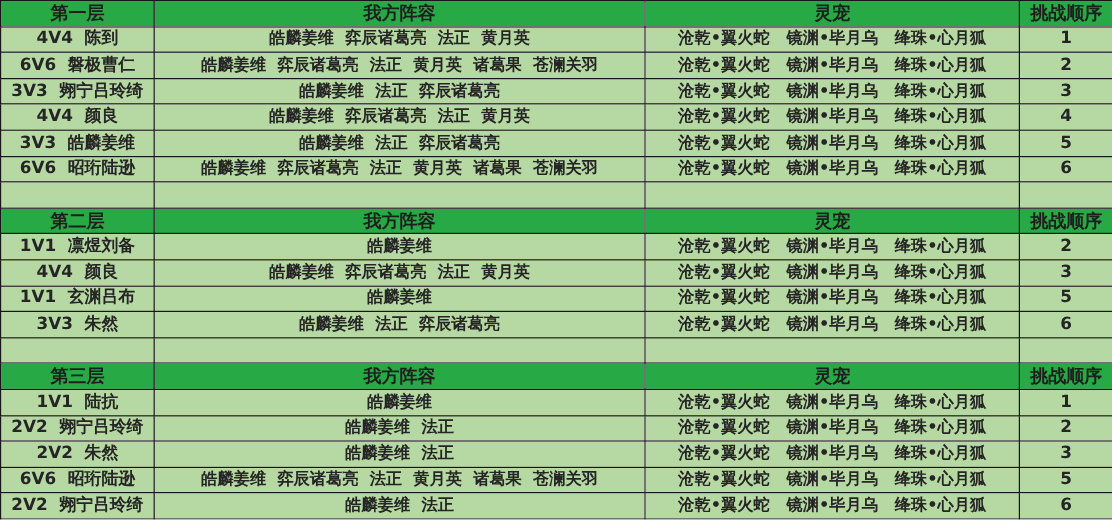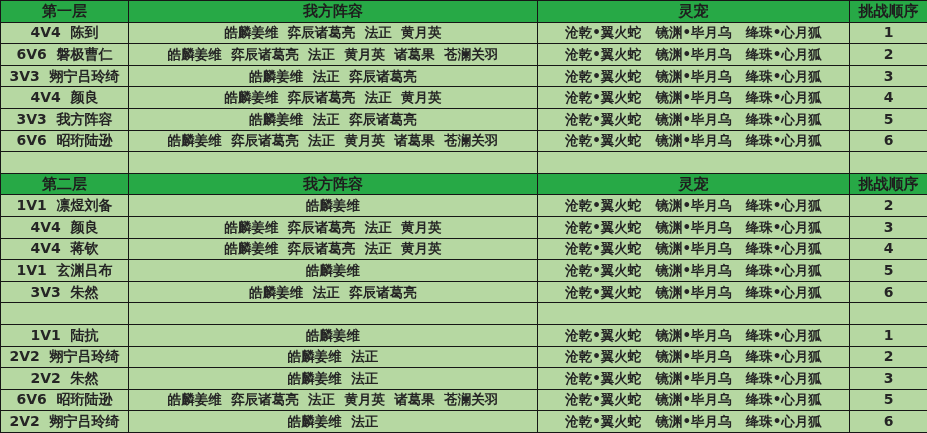--- a/index.html
+++ b/index.html
@@ -73,21 +73,21 @@
       <td class="pets-cell">沧乾•翼火蛇   镜渊•毕月乌   绛珠•心月狐</td>
       <td class="order-cell">3</td>
     </tr>
     <tr>
       <td class="enemy-cell">4V4  颜良</td>
       <td class="lineup-cell">皓麟姜维  弈辰诸葛亮  法正  黄月英</td>
       <td class="pets-cell">沧乾•翼火蛇   镜渊•毕月乌   绛珠•心月狐</td>
       <td class="order-cell">4</td>
     </tr>
     <tr>
-      <td class="enemy-cell">3V3  我方阵容</td>
+      <td class="enemy-cell">3V3  皓麟姜维</td>
       <td class="lineup-cell">皓麟姜维  法正  弈辰诸葛亮</td>
       <td class="pets-cell">沧乾•翼火蛇   镜渊•毕月乌   绛珠•心月狐</td>
       <td class="order-cell">5</td>
     </tr>
     <tr>
       <td class="enemy-cell">6V6  昭珩陆逊</td>
       <td class="lineup-cell">皓麟姜维  弈辰诸葛亮  法正  黄月英  诸葛果  苍澜关羽</td>
       <td class="pets-cell">沧乾•翼火蛇   镜渊•毕月乌   绛珠•心月狐</td>
       <td class="order-cell">6</td>
     </tr>
@@ -110,44 +110,44 @@
       <td class="pets-cell">沧乾•翼火蛇   镜渊•毕月乌   绛珠•心月狐</td>
       <td class="order-cell">2</td>
     </tr>
     <tr>
       <td class="enemy-cell">4V4  颜良</td>
       <td class="lineup-cell">皓麟姜维  弈辰诸葛亮  法正  黄月英</td>
       <td class="pets-cell">沧乾•翼火蛇   镜渊•毕月乌   绛珠•心月狐</td>
       <td class="order-cell">3</td>
     </tr>
     <tr>
-      <td class="enemy-cell">4V4  蒋钦</td>
-      <td class="lineup-cell">皓麟姜维  弈辰诸葛亮  法正  黄月英</td>
-      <td class="pets-cell">沧乾•翼火蛇   镜渊•毕月乌   绛珠•心月狐</td>
-      <td class="order-cell">4</td>
-    </tr>
-    <tr>
       <td class="enemy-cell">1V1  玄渊吕布</td>
       <td class="lineup-cell">皓麟姜维</td>
       <td class="pets-cell">沧乾•翼火蛇   镜渊•毕月乌   绛珠•心月狐</td>
       <td class="order-cell">5</td>
     </tr>
     <tr>
       <td class="enemy-cell">3V3  朱然</td>
       <td class="lineup-cell">皓麟姜维  法正  弈辰诸葛亮</td>
       <td class="pets-cell">沧乾•翼火蛇   镜渊•毕月乌   绛珠•心月狐</td>
       <td class="order-cell">6</td>
     </tr>
     <tr>
       <td></td>
       <td></td>
       <td></td>
       <td></td>
     </tr>
 
+    <tr class="header-row">
+      <td class="layer-cell">第三层</td>
+      <td>我方阵容</td>
+      <td>灵宠</td>
+      <td>挑战顺序</td>
+    </tr>
     <tr>
       <td class="enemy-cell">1V1  陆抗</td>
       <td class="lineup-cell">皓麟姜维</td>
       <td class="pets-cell">沧乾•翼火蛇   镜渊•毕月乌   绛珠•心月狐</td>
       <td class="order-cell">1</td>
     </tr>
     <tr>
       <td class="enemy-cell">2V2  翙宁吕玲绮</td>
       <td class="lineup-cell">皓麟姜维  法正</td>
       <td class="pets-cell">沧乾•翼火蛇   镜渊•毕月乌   绛珠•心月狐</td>

